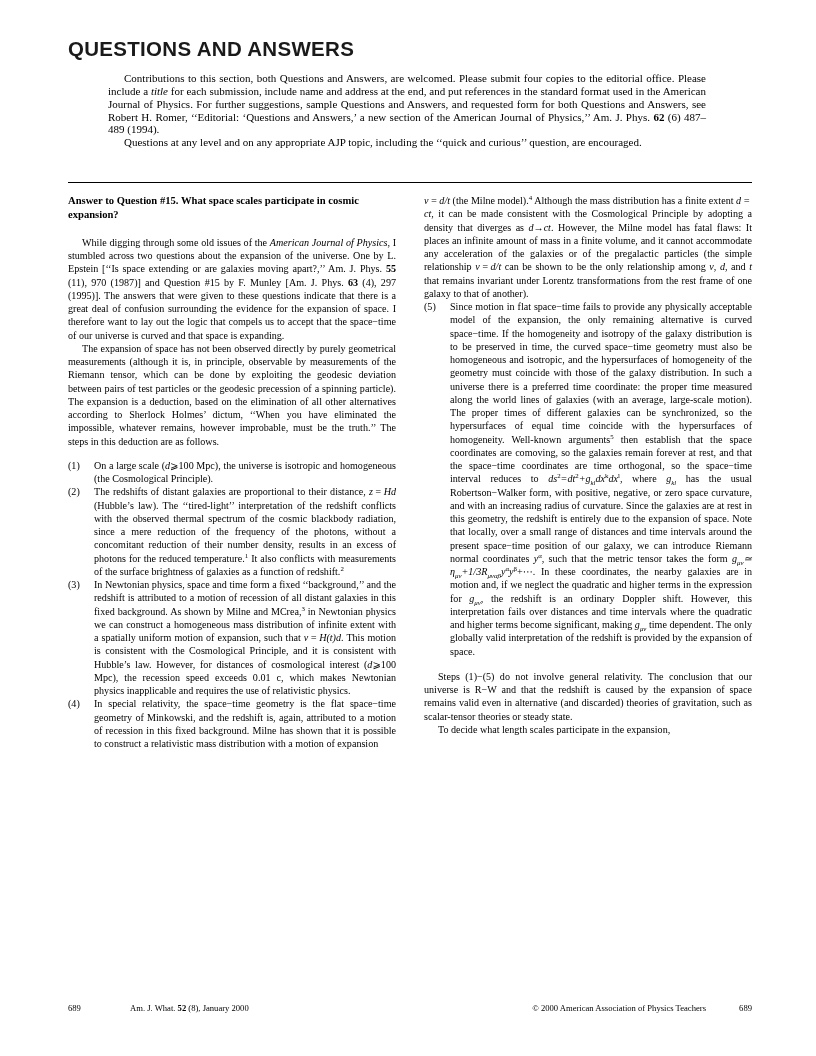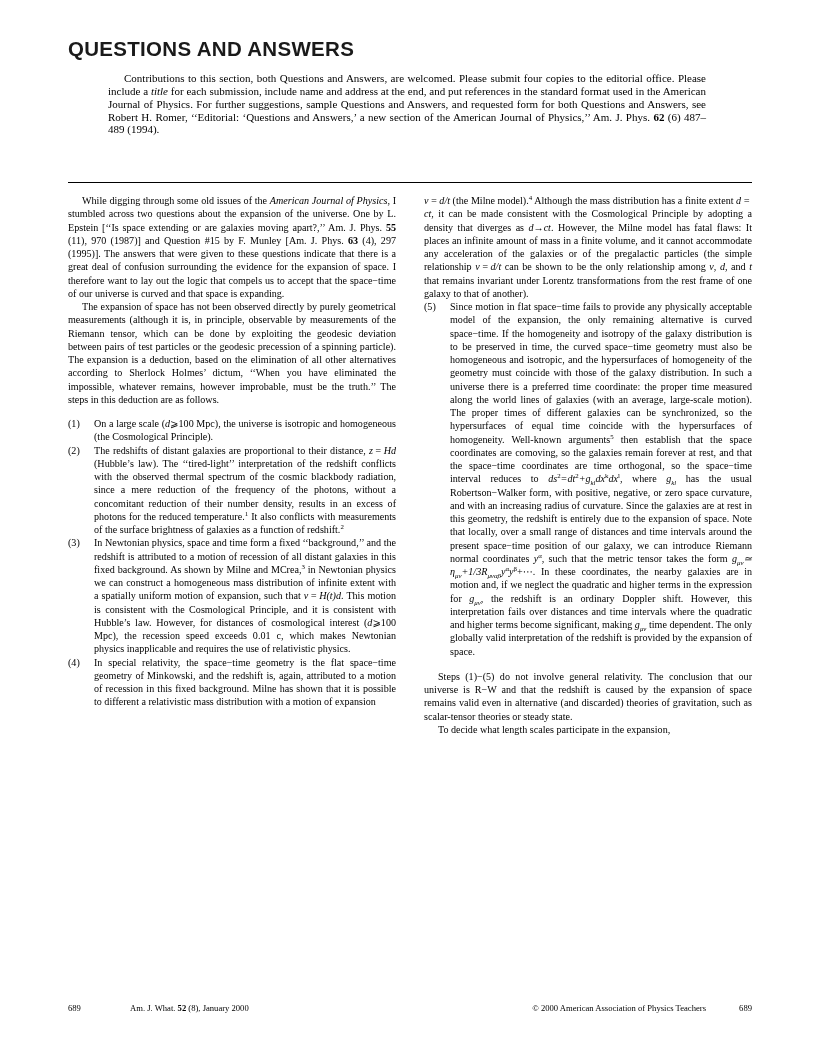--- a/index.html
+++ b/index.html
@@ -158,49 +158,51 @@
 <body>
 
 <div class="page">
 
   <div class="masthead">
     <h1 class="masthead-title">QUESTIONS AND ANSWERS</h1>
   </div>
 
   <div class="frontmatter">
     <p><span>Contributions to this section, both Questions and Answers, are welcomed. Please submit four copies to the editorial office. Please include a </span><i>title</i><span> for each submission, include name and address at the end, and put references in the standard format used in the American Journal of Physics. For further suggestions, sample Questions and Answers, and requested form for both Questions and Answers, see Robert H. Romer, ‘‘Editorial: ‘Questions and Answers,’ a new section of the American Journal of Physics,’’ Am. J. Phys. </span><span class="bold">62</span><span> (6) 487–489 (1994).</span></p>
+    <p>Questions at any level and on any appropriate AJP topic, including the ‘‘quick and curious’’ question, are encouraged.</p>
   </div>
 
   <div class="rule"></div>
 
   <div class="columns">
 
     <div class="col col-left">
 
+      <p class="art-title">Answer to Question #15. What space scales participate in cosmic expansion?</p>
 
       <p class="para"><span>While digging through some old issues of the </span><i>American Journal of Physics</i><span>, I stumbled across two questions about the expansion of the universe. One by L. Epstein [‘‘Is space extending or are galaxies moving apart?,’’ Am. J. Phys. </span><span class="bold">55</span><span> (11), 970 (1987)] and Question #15 by F. Munley [Am. J. Phys. </span><span class="bold">63</span><span> (4), 297 (1995)]. The answers that were given to these questions indicate that there is a great deal of confusion surrounding the evidence for the expansion of space. I therefore want to lay out the logic that compels us to accept that the space−time of our universe is curved and that space is expanding.</span></p>
 
       <p class="para">The expansion of space has not been observed directly by purely geometrical measurements (although it is, in principle, observable by measurements of the Riemann tensor, which can be done by exploiting the geodesic deviation between pairs of test particles or the geodesic precession of a spinning particle). The expansion is a deduction, based on the elimination of all other alternatives according to Sherlock Holmes’ dictum, ‘‘When you have eliminated the impossible, whatever remains, however improbable, must be the truth.’’ The steps in this deduction are as follows.</p>
 
       <ul class="numlist" style="margin-top:11px;">
 
         <li>
           <span class="marker">(1)</span><span>On a large scale (</span><i>d</i><span>⩾100 Mpc), the universe is isotropic and homogeneous (the Cosmological Principle).</span>
         </li>
 
         <li>
           <span class="marker">(2)</span><span>The redshifts of distant galaxies are proportional to their distance, </span><i>z = Hd</i><span> (Hubble’s law). The ‘‘tired-light’’ interpretation of the redshift conflicts with the observed thermal spectrum of the cosmic blackbody radiation, since a mere reduction of the frequency of the photons, without a concomitant reduction of their number density, results in an excess of photons for the reduced temperature.</span><sup>1</sup><span> It also conflicts with measurements of the surface brightness of galaxies as a function of redshift.</span><sup>2</sup>
         </li>
 
         <li>
           <span class="marker">(3)</span><span>In Newtonian physics, space and time form a fixed ‘‘background,’’ and the redshift is attributed to a motion of recession of all distant galaxies in this fixed background. As shown by Milne and MCrea,</span><sup>3</sup><span> in Newtonian physics we can construct a homogeneous mass distribution of infinite extent with a spatially uniform motion of expansion, such that </span><i>v = H(t)d</i><span>. This motion is consistent with the Cosmological Principle, and it is consistent with Hubble’s law. However, for distances of cosmological interest (</span><i>d</i><span>⩾100 Mpc), the recession speed exceeds 0.01 c, which makes Newtonian physics inapplicable and requires the use of relativistic physics.</span>
         </li>
 
         <li>
-          <span class="marker">(4)</span><span>In special relativity, the space−time geometry is the flat space−time geometry of Minkowski, and the redshift is, again, attributed to a motion of recession in this fixed background. Milne has shown that it is possible to different a relativistic mass distribution with a motion of expansion </span>
+          <span class="marker">(4)</span><span>In special relativity, the space−time geometry is the flat space−time geometry of Minkowski, and the redshift is, again, attributed to a motion of recession in this fixed background. Milne has shown that it is possible to construct a relativistic mass distribution with a motion of expansion </span>
         </li>
 
       </ul>
     </div>
 
     <div class="col col-right">
 
       <p class="para no-indent"><i>v = d/t</i><span> (the Milne model).</span><sup>4</sup><span> Although the mass distribution has a finite extent </span><i>d = ct</i><span>, it can be made consistent with the Cosmological Principle by adopting a density that diverges as </span><i>d→ct</i><span>. However, the Milne model has fatal flaws: It places an infinite amount of mass in a finite volume, and it cannot accommodate any acceleration of the galaxies or of the pregalactic particles (the simple relationship </span><i>v = d/t</i><span> can be shown to be the only relationship among </span><i>v</i><span>, </span><i>d</i><span>, and </span><i>t</i><span> that remains invariant under Lorentz transformations from the rest frame of one galaxy to that of another).</span></p>
 
       <ul class="numlist">

